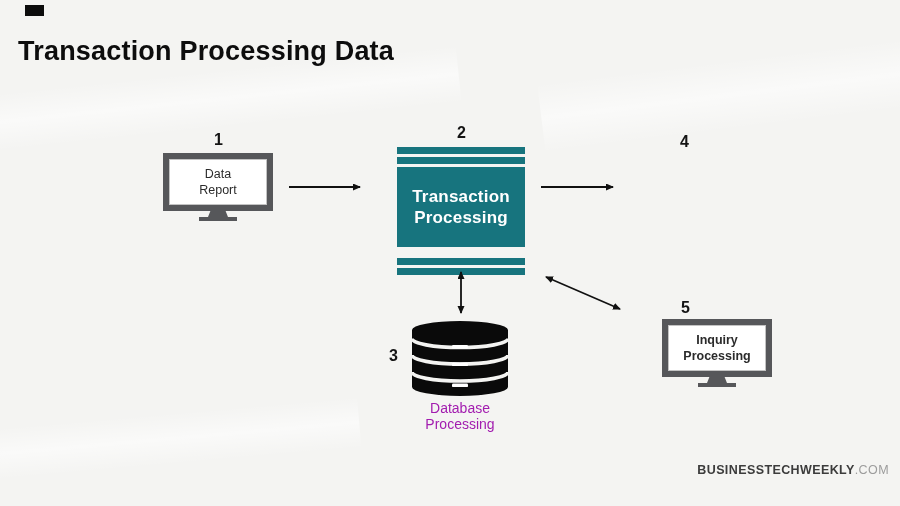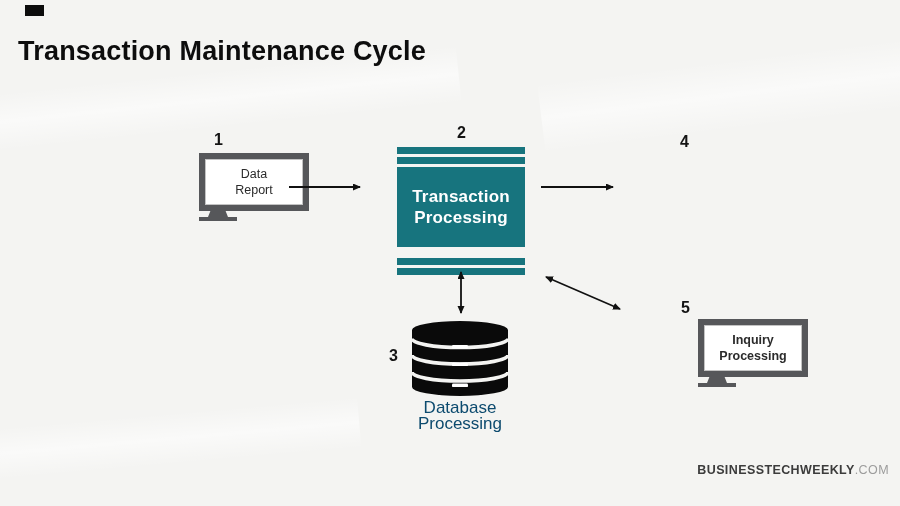--- a/index.html
+++ b/index.html
@@ -21,21 +21,21 @@
 
   
   .monitor { position:absolute; width:110px; }
   .monitor .screen {
     box-sizing:border-box; width:110px;
     border:6px solid #56575a; background:#ffffff;
     box-shadow: inset 0 0 0 1px #c3c3c3;
     display:flex; flex-direction:column; align-items:center; justify-content:center;
     text-align:center; color:#2b2b2b;
   }
-  .screen.two-line { height:58px; font-size:12.5px; line-height:16px;margin-left:36px; }
+  .screen.two-line { height:58px; font-size:12.5px; line-height:16px; }
   .screen.three-line { height:57px; font-size:12px; line-height:14.5px; }
   .monitor .neck {
     width:20px; height:6px; background:#56575a; margin:0 auto;
     clip-path: polygon(12% 0, 88% 0, 100% 100%, 0 100%);
   }
   .monitor .base { width:38px; height:3.5px; background:#56575a; margin:0 auto; }
 
   
   .tpbox { position:absolute; left:397px; top:147px; width:128px; }
   .tp-stripe { height:7px; background:#17747e; margin-bottom:3px; }
@@ -44,21 +44,21 @@
     height:80px; background:#17747e; margin-bottom:11px;
     display:flex; flex-direction:column; justify-content:center;
     color:#ffffff; font-weight:700; font-size:17px; line-height:21px; text-align:center;
     letter-spacing:0.2px;
   }
 
   
   .db-icon { position:absolute; left:412px; top:321px; }
   .db-label {
     position:absolute; left:390px; top:400px; width:140px;
-    text-align:center; font-size:17px; line-height:16px; color:#0c4a6e;
+    text-align:center; font-size:14px; line-height:16px; color:#a21caf;
   }
 
   .arrow-layer { position:absolute; left:0; top:0; pointer-events:none; }
 
   .brand {
     position:absolute; right:11px; top:463px;
     font-size:12.5px; letter-spacing:0.4px; white-space:nowrap;
   }
   .brand .b-name { font-weight:700; color:#3c3c3c; }
   .brand .b-suffix { font-weight:400; color:#9c9c9c; }
@@ -67,21 +67,21 @@
 <body>
 
 <div class="canvas">
 
   <div class="streak" style="left:-60px; top:72px; width:520px; height:58px; transform:rotate(-6deg);"></div>
   <div class="streak" style="left:540px; top:60px; width:380px; height:70px; transform:rotate(-7deg);"></div>
   <div class="streak" style="left:-70px; top:415px; width:430px; height:52px; transform:rotate(-5deg);"></div>
 
   <div class="corner-mark"></div>
 
-  <div class="page-title">Transaction Maintenance Cycle</div>
+  <div class="page-title">Transaction Processing Data</div>
 
   <div class="step-num" style="left:214px; top:131px;">1</div>
   <div class="step-num" style="left:457px; top:124px;">2</div>
   <div class="step-num" style="left:389px; top:347px;">3</div>
   <div class="step-num" style="left:680px; top:133px;">4</div>
   <div class="step-num" style="left:681px; top:299px;">5</div>
 
   <div class="monitor" style="left:163px; top:153px;">
     <div class="screen two-line">
       <span>Data</span>

